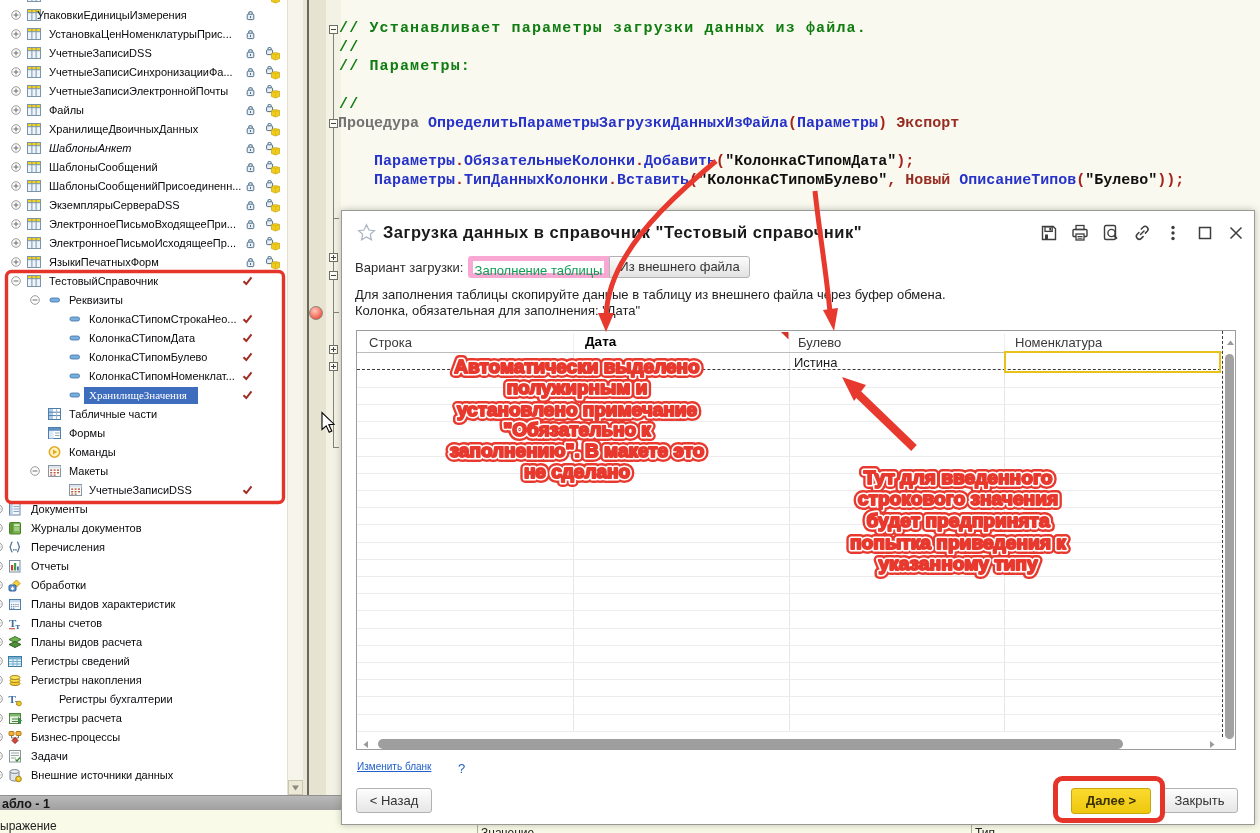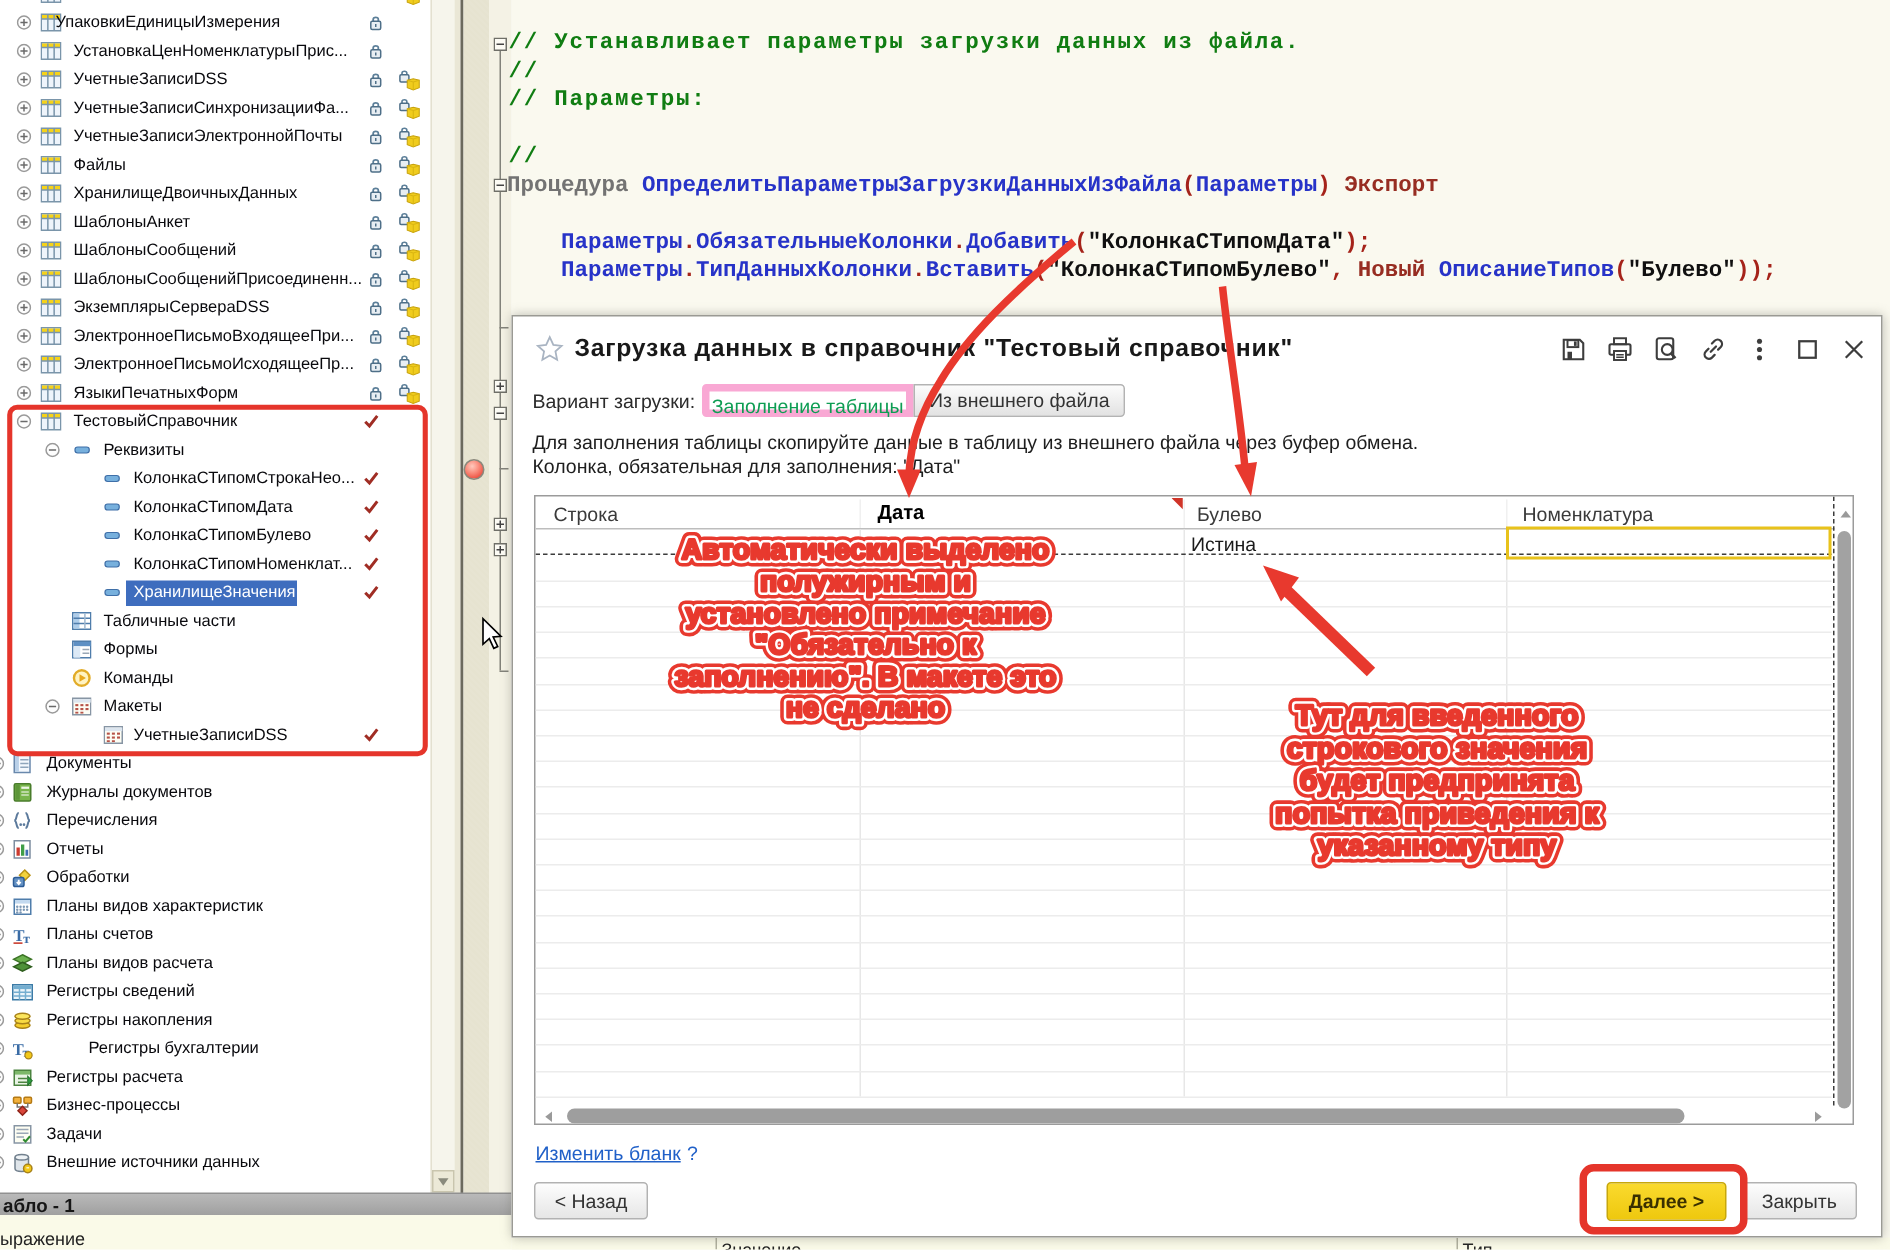--- a/index.html
+++ b/index.html
@@ -183,21 +183,21 @@
       <line x1="2.6" y1="5" x2="7.4" y2="5" stroke="#6a6a6a" stroke-width="1"></line>
       <line x1="5" y1="2.6" x2="5" y2="7.4" stroke="#6a6a6a" stroke-width="1"></line>
     </svg>
     <svg style="position:absolute;left:27px;top:141px;" width="14" height="14" viewBox="0 0 14 14">
       <rect x="0.5" y="1.5" width="13" height="11" fill="#eef4fb" stroke="#7a95aa"></rect>
       <rect x="1" y="2" width="12" height="2.6" fill="#f6d319"></rect>
       <line x1="4.9" y1="2" x2="4.9" y2="12.5" stroke="#7a95aa"></line>
       <line x1="9.1" y1="2" x2="9.1" y2="12.5" stroke="#7a95aa"></line>
       <line x1="1" y1="4.7" x2="13" y2="4.7" stroke="#7a95aa"></line>
     </svg>
-    <div class="lbl" style="left:49px;top:139px;">ШаблоныАнкет</div>
+    <div class="lbl" style="left:49px;top:139px;font-style:italic;">ШаблоныАнкет</div>
     <svg style="position:absolute;left:246px;top:142.5px;" width="9" height="11" viewBox="0 0 9 11">
       <path d="M2.8 4.5 L2.8 2.8 C2.8 1.2 6.2 1.2 6.2 2.8 L6.2 4.5" fill="none" stroke="#5c7f99" stroke-width="1.2"></path>
       <rect x="1.2" y="4.2" width="6.6" height="5.4" rx="1" fill="#e8eef3" stroke="#4e6f88"></rect>
       <rect x="4" y="6" width="1" height="2" fill="#4e6f88"></rect>
     </svg>
     <svg style="position:absolute;left:265px;top:141px;" width="16" height="15" viewBox="0 0 16 15">
       <path d="M3 4 L3 2.6 C3 1.1 6.2 1.1 6.2 2.6 L6.2 4" fill="none" stroke="#5c7f99" stroke-width="1.1"></path>
       <rect x="1.6" y="3.8" width="6" height="4.8" rx="0.8" fill="#e8eef3" stroke="#4e6f88"></rect>
       <path d="M6.5 7.5 L10.5 6.5 L14.5 7.5 L14.5 12.5 L10.5 14 L6.5 12.5 Z" fill="#f0cc1d" stroke="#c7a20e" stroke-width="0.7"></path>
       <path d="M6.5 7.5 L10.5 8.6 L14.5 7.5 M10.5 8.6 L10.5 14" fill="none" stroke="#d9b512" stroke-width="0.7"></path>
@@ -394,21 +394,21 @@
       <rect x="1" y="5" width="9.5" height="4" rx="1.8" fill="#77b0dd" stroke="#3f6fa8" stroke-width="0.8"></rect>
     </svg>
     <div class="lbl" style="left:89px;top:367px;">КолонкаСТипомНоменклат...</div>
     <svg style="position:absolute;left:242px;top:370px;" width="11" height="12" viewBox="0 0 11 12">
       <path d="M1.5 6.2 L4.3 9 L9.5 2.3" fill="none" stroke="#a02d24" stroke-width="2"></path>
     </svg>
     <div style="position:absolute;left:84px;top:386.5px;width:114px;height:17px;background:#3e6dbe;"></div>
     <svg style="position:absolute;left:69px;top:388px;" width="12" height="14" viewBox="0 0 12 14">
       <rect x="1" y="5" width="9.5" height="4" rx="1.8" fill="#77b0dd" stroke="#3f6fa8" stroke-width="0.8"></rect>
     </svg>
-    <div class="lbl sel" style="left:89px;top:386px;">ХранилищеЗначения</div>
+    <div class="lbl sel" style="left:89px;top:386px;font-family:Liberation Serif, serif;">ХранилищеЗначения</div>
     <svg style="position:absolute;left:242px;top:389px;" width="11" height="12" viewBox="0 0 11 12">
       <path d="M1.5 6.2 L4.3 9 L9.5 2.3" fill="none" stroke="#a02d24" stroke-width="2"></path>
     </svg>
     <svg style="position:absolute;left:48px;top:407px;" width="13" height="14" viewBox="0 0 13 14">
       <rect x="0.5" y="1.5" width="12" height="11" fill="#fff" stroke="#4f7dab"></rect>
       <rect x="1" y="2" width="4" height="10" fill="#aecdea"></rect>
       <line x1="1" y1="5.2" x2="12" y2="5.2" stroke="#4f7dab"></line>
       <line x1="1" y1="8.6" x2="12" y2="8.6" stroke="#4f7dab"></line>
       <line x1="8.6" y1="2" x2="8.6" y2="12" stroke="#9fb8cf"></line>
     </svg>
@@ -802,21 +802,21 @@
       </svg>
       <div style="position:absolute;left:868px;top:23px;width:9px;height:385px;background:#a2a2a2;border-radius:5px;"></div>
       <svg style="position:absolute;left:5px;top:409px" width="8" height="9">
         <path d="M6 1 L1.5 4.5 L6 8 Z" fill="#9a9a9a"></path>
       </svg>
       <svg style="position:absolute;left:851px;top:409px" width="8" height="9">
         <path d="M2 1 L6.5 4.5 L2 8 Z" fill="#9a9a9a"></path>
       </svg>
       <div style="position:absolute;left:21px;top:407.5px;width:745px;height:10px;background:#9e9e9e;border-radius:5px;"></div>
     </div>
-    <div style="position:absolute;left:15px;top:550px;font-size:13px;color:#2060c8;text-decoration:underline;">Изменить бланк</div>
+    <div style="position:absolute;left:15px;top:550px;font-size:10px;color:#2060c8;text-decoration:underline;">Изменить бланк</div>
     <div style="position:absolute;left:116px;top:550px;font-size:13px;color:#2060c8;">?</div>
     <div class="btn" style="left:14px;top:577px;width:76px;height:25px;line-height:23px;">&lt; Назад</div>
     <div class="btn" style="left:729px;top:577px;width:80px;height:26px;line-height:24px;background:linear-gradient(#fada2e,#eec80e);border-color:#c7a70c;font-weight:bold;color:#3a3000;">Далее &gt;</div>
     <div class="btn" style="left:819px;top:577px;width:77px;height:25px;line-height:23px;">Закрыть</div>
   </div>
 <svg style="position:absolute;left:0;top:0;pointer-events:none;" width="1260" height="833" viewBox="0 0 1260 833">
     <rect x="6.5" y="271.5" width="277" height="231" rx="5" fill="none" stroke="#e5352b" stroke-width="3.4"></rect>
     <rect x="1055.5" y="778.5" width="107" height="42" rx="7" fill="none" stroke="#e5352b" stroke-width="5"></rect>
     <path d="M716 161 C676 194 645 224 627 254 C613 276 607 296 606 316" fill="none" stroke="#e8392e" stroke-width="5"></path>
     <path d="M598 313 L614 313 L606 332 Z" fill="#e8392e"></path>

